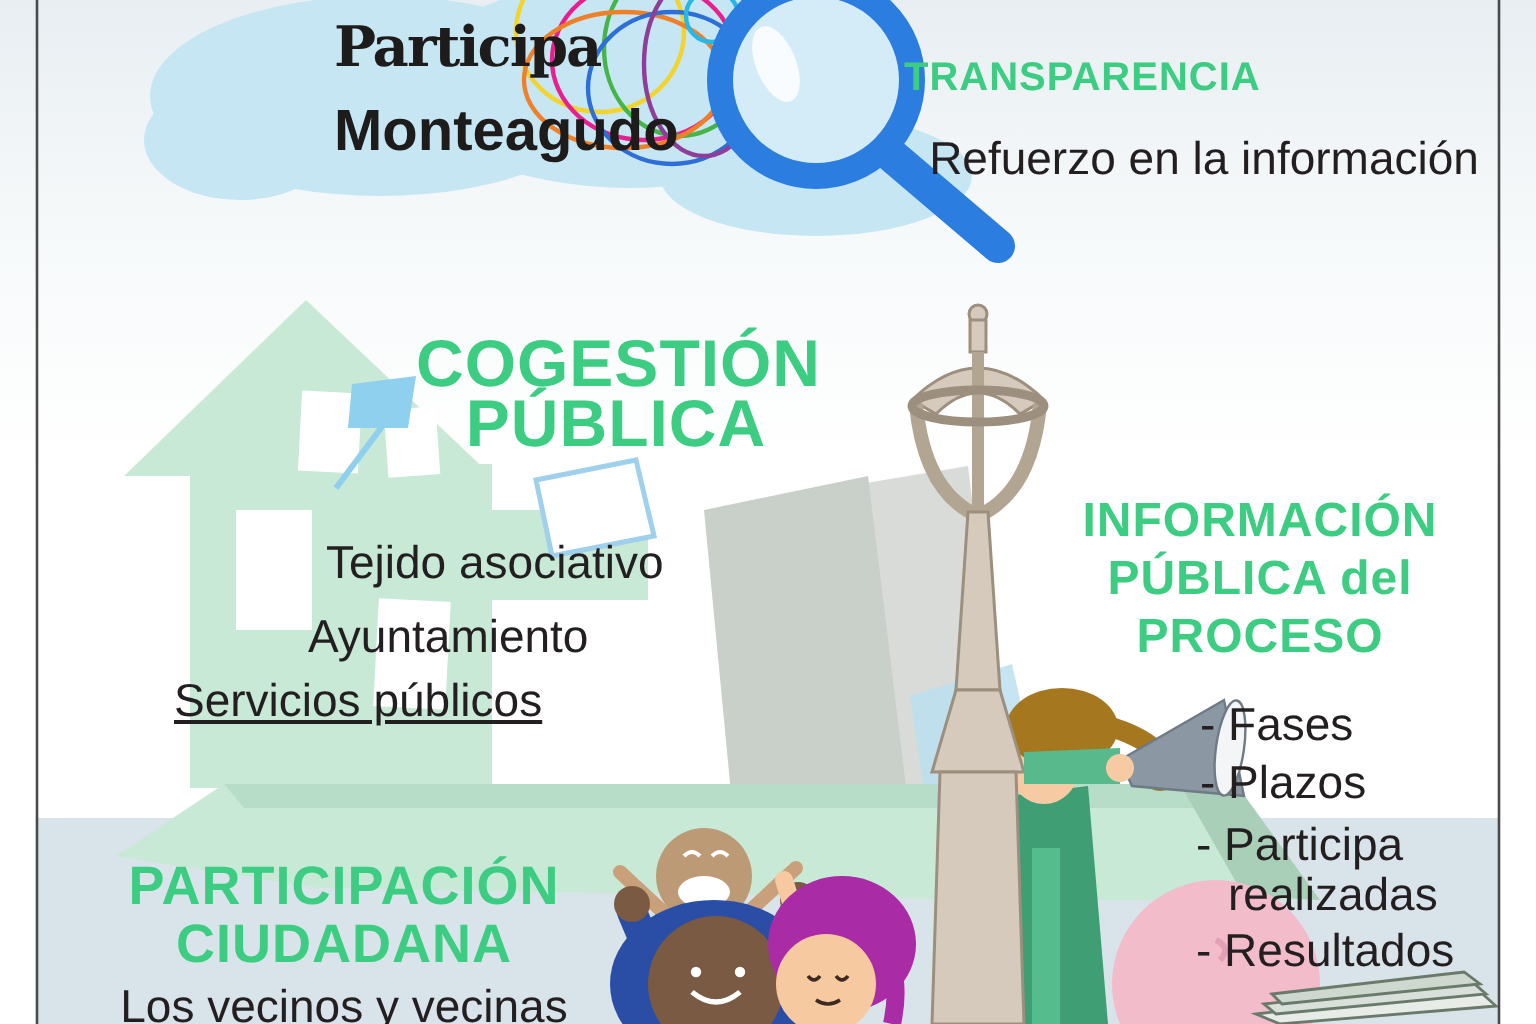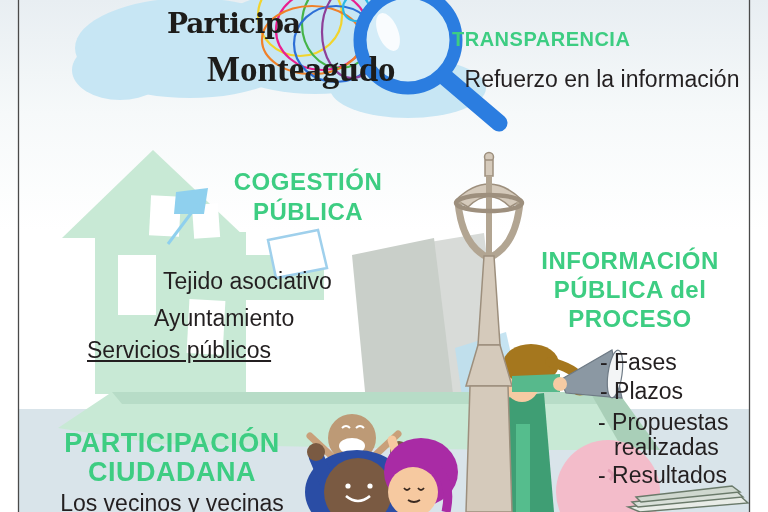--- a/index.html
+++ b/index.html
@@ -6,21 +6,21 @@
   #poster{
     position:relative;width:768px;height:512px;overflow:hidden;
     background:linear-gradient(180deg,#e8eef2 0%,#f6f9fa 22%,#ffffff 45%);
     font-family:"Liberation Sans",sans-serif;color:#231f20;
   }
   #art{position:absolute;left:0;top:0;width:768px;height:512px;}
   .txt{position:absolute;white-space:nowrap;}
   .center{text-align:center;white-space:normal;}
   .h-green{color:#3dcd82;font-weight:bold;letter-spacing:0.5px;}
   .logo1{font-family:"DejaVu Serif",serif;font-weight:bold;font-size:28px;letter-spacing:-1px;color:#1d1c1a;line-height:1;}
-  .logo2{font-family:Liberation Serif, serif;font-weight:bold;font-size:35px;letter-spacing:0px;color:#1d1c1a;line-height:1;margin-left:40px;}
+  .logo2{font-family:Liberation Sans, sans-serif;font-weight:bold;font-size:29px;letter-spacing:0px;color:#1d1c1a;line-height:1;}
   .body-txt{font-size:23px;color:#231f20;}
 </style>
 </head>
 <body>
 
 <div id="poster">
 
   <svg id="art" viewBox="0 0 768 512" aria-hidden="true">
 
     <rect x="19" y="409" width="730" height="103" fill="#d9e4ea"></rect>
@@ -152,36 +152,36 @@
     <line x1="18.5" y1="0" x2="18.5" y2="512" stroke="#4a4a4a" stroke-width="1.3"></line>
     <line x1="749.5" y1="0" x2="749.5" y2="512" stroke="#4a4a4a" stroke-width="1.3"></line>
   </svg>
 
   <div class="txt logo1" style="left:167px;top:10px;">Participa</div>
   <div class="txt logo2" style="left:167px;top:52px;">Monteagudo</div>
 
   <div class="txt h-green" style="left:452px;top:28px;font-size:20px;">TRANSPARENCIA</div>
   <div class="txt body-txt" style="left:452px;top:66px;width:300px;text-align:center;">Refuerzo en la información</div>
 
-  <div class="txt h-green center" style="left:208px;top:167px;width:200px;font-size:24px;line-height:30px;">
+  <div class="txt h-green center" style="left:208px;top:167px;width:200px;font-size:33px;line-height:30px;">
     <span>COGESTIÓN</span><br>
     <span>PÚBLICA</span>
   </div>
   <div class="txt body-txt" style="left:163px;top:268px;">Tejido asociativo</div>
   <div class="txt body-txt" style="left:138px;top:305px;margin-left:16px;">Ayuntamiento</div>
   <div class="txt body-txt" style="left:87px;top:337px;text-decoration:underline;">Servicios públicos</div>
 
   <div class="txt h-green center" style="left:516px;top:246px;width:228px;font-size:24px;line-height:29px;">
     <span>INFORMACIÓN</span><br>
     <span>PÚBLICA del</span><br>
     <span>PROCESO</span>
   </div>
   <div class="txt body-txt" style="left:600px;top:349px;">- Fases</div>
   <div class="txt body-txt" style="left:600px;top:378px;">- Plazos</div>
-  <div class="txt body-txt" style="left:598px;top:409px;">- Propuestas</div>
+  <div class="txt body-txt" style="left:598px;top:409px;">- Participa</div>
   <div class="txt body-txt" style="left:614px;top:434px;">realizadas</div>
   <div class="txt h-green center" style="left:48px;top:429px;width:248px;font-size:27px;line-height:29px;">
     <span>PARTICIPACIÓN</span><br>
     <span>CIUDADANA</span>
   </div>
 
   <div class="txt body-txt" style="left:598px;top:462px;">- Resultados</div>
   <div class="txt body-txt" style="left:48px;top:490px;width:248px;text-align:center;">Los vecinos y vecinas</div>
 
 </div>

